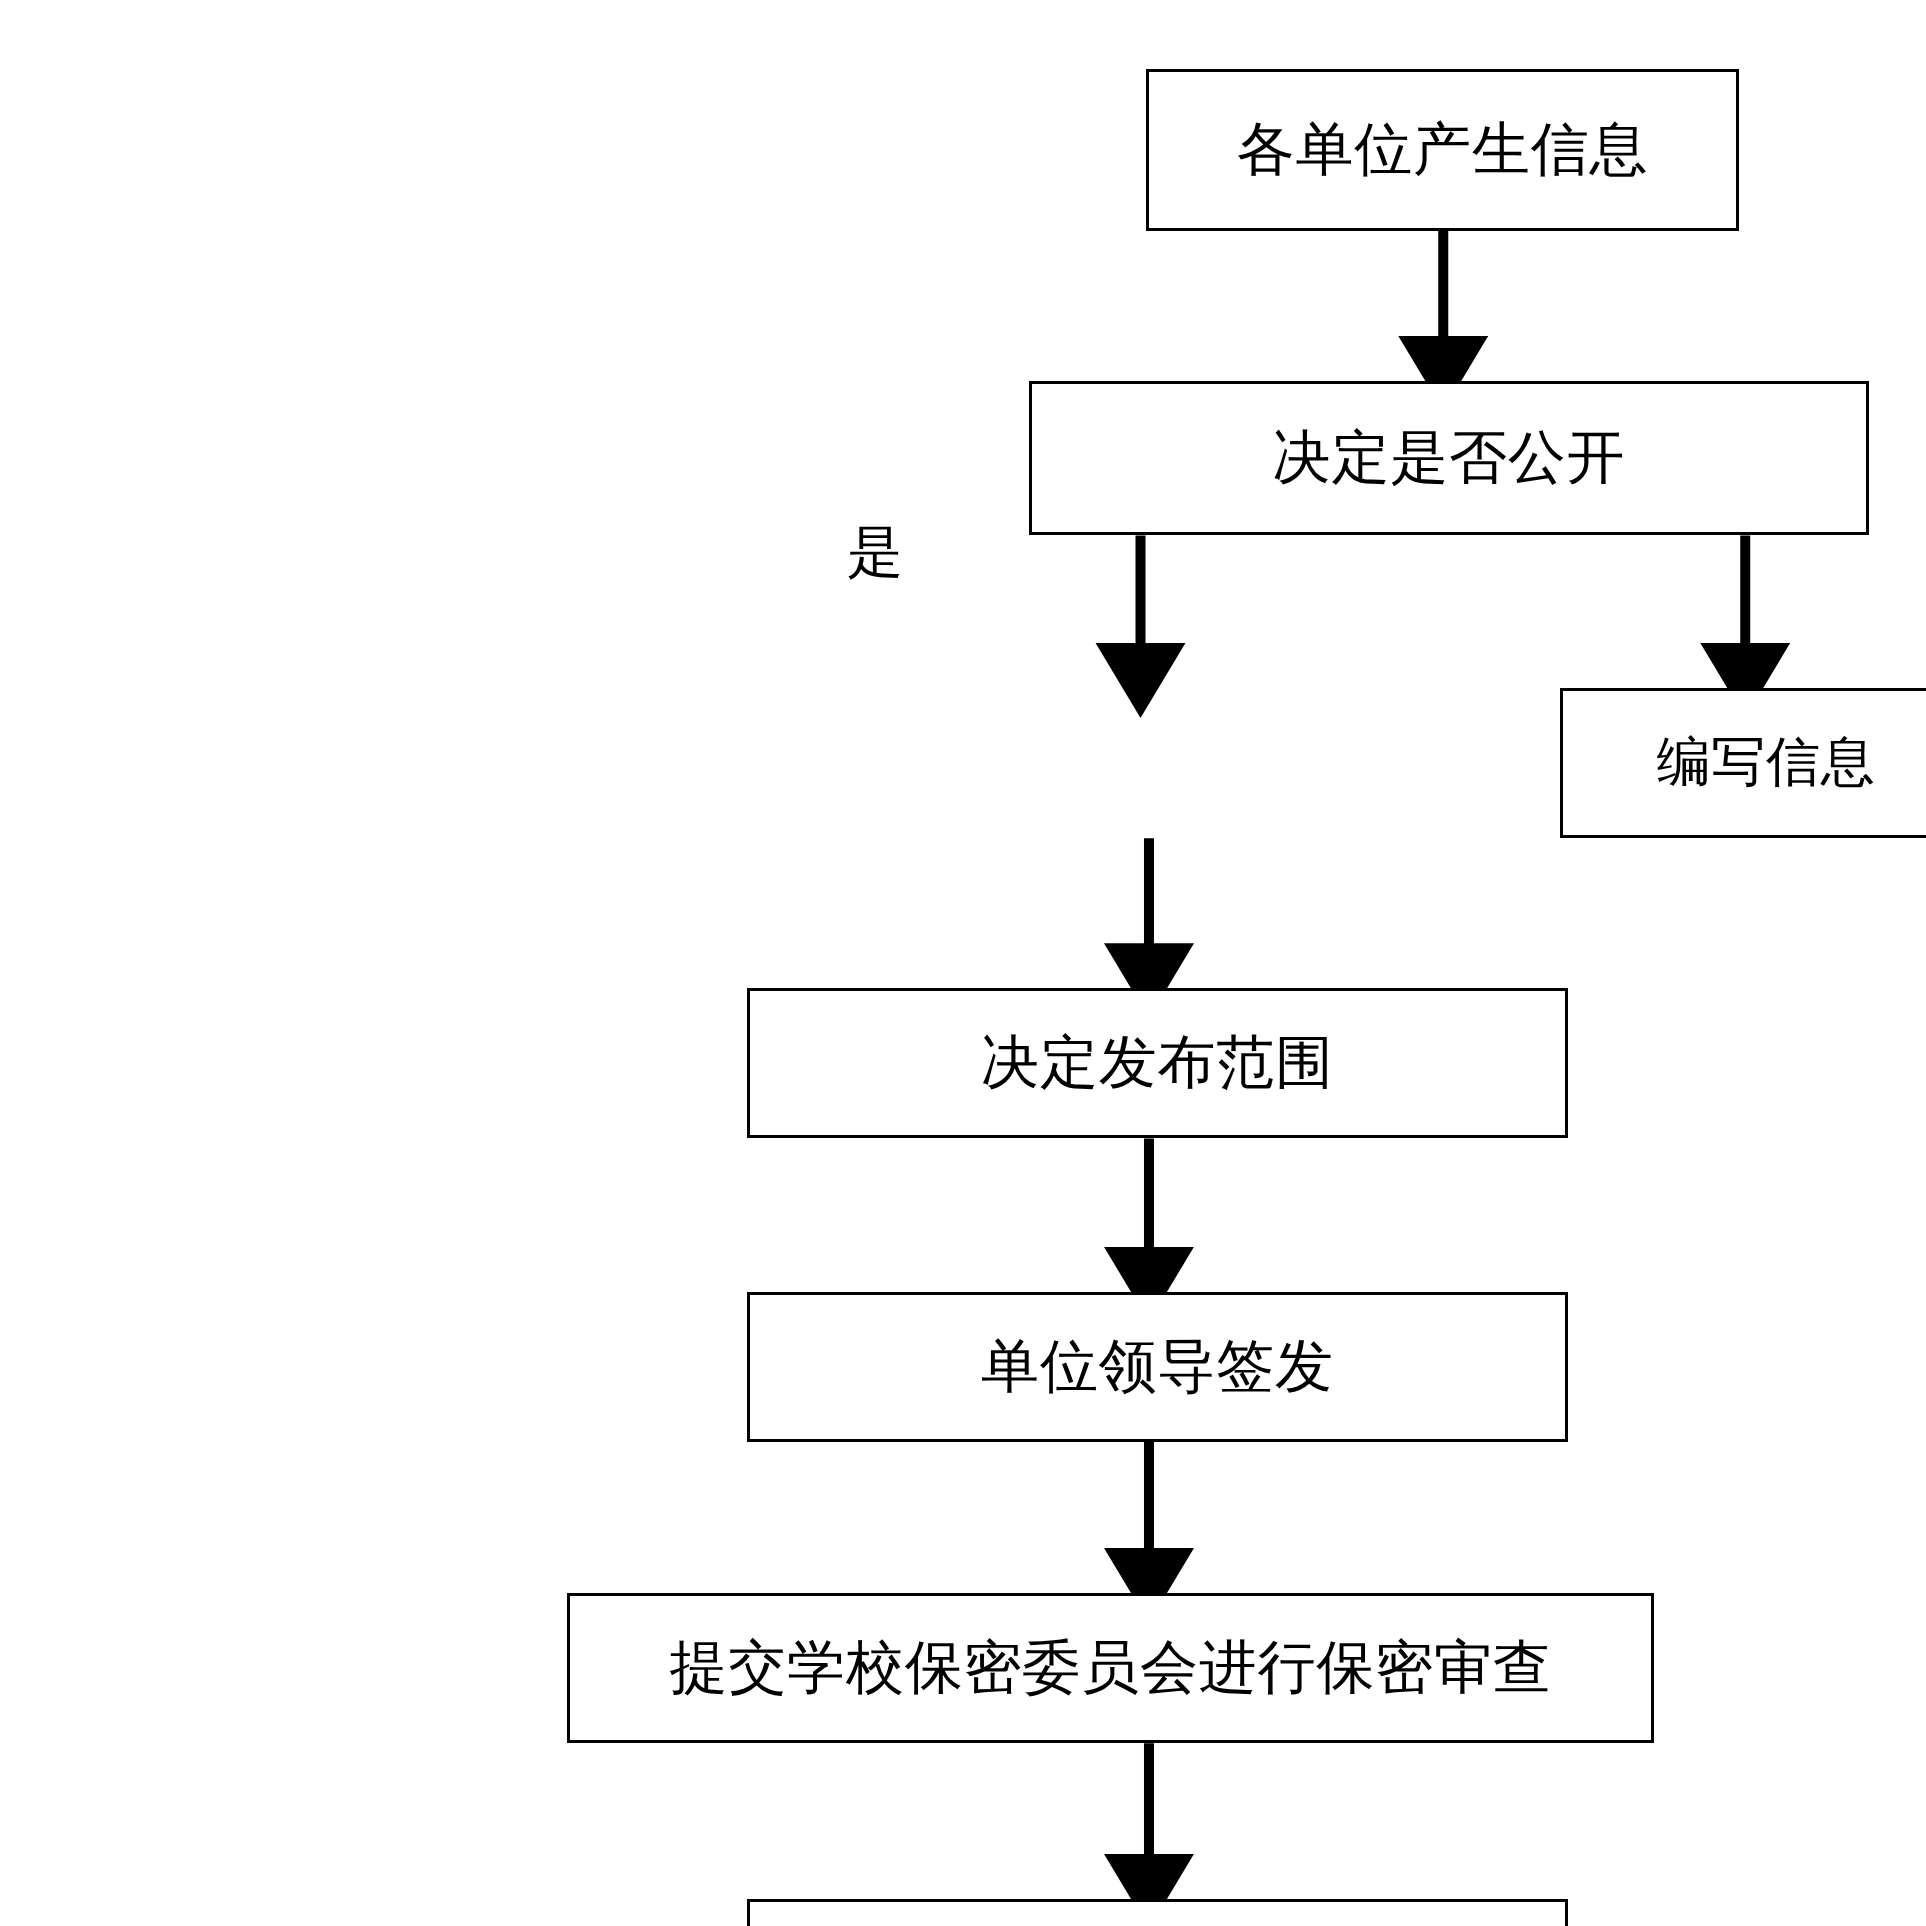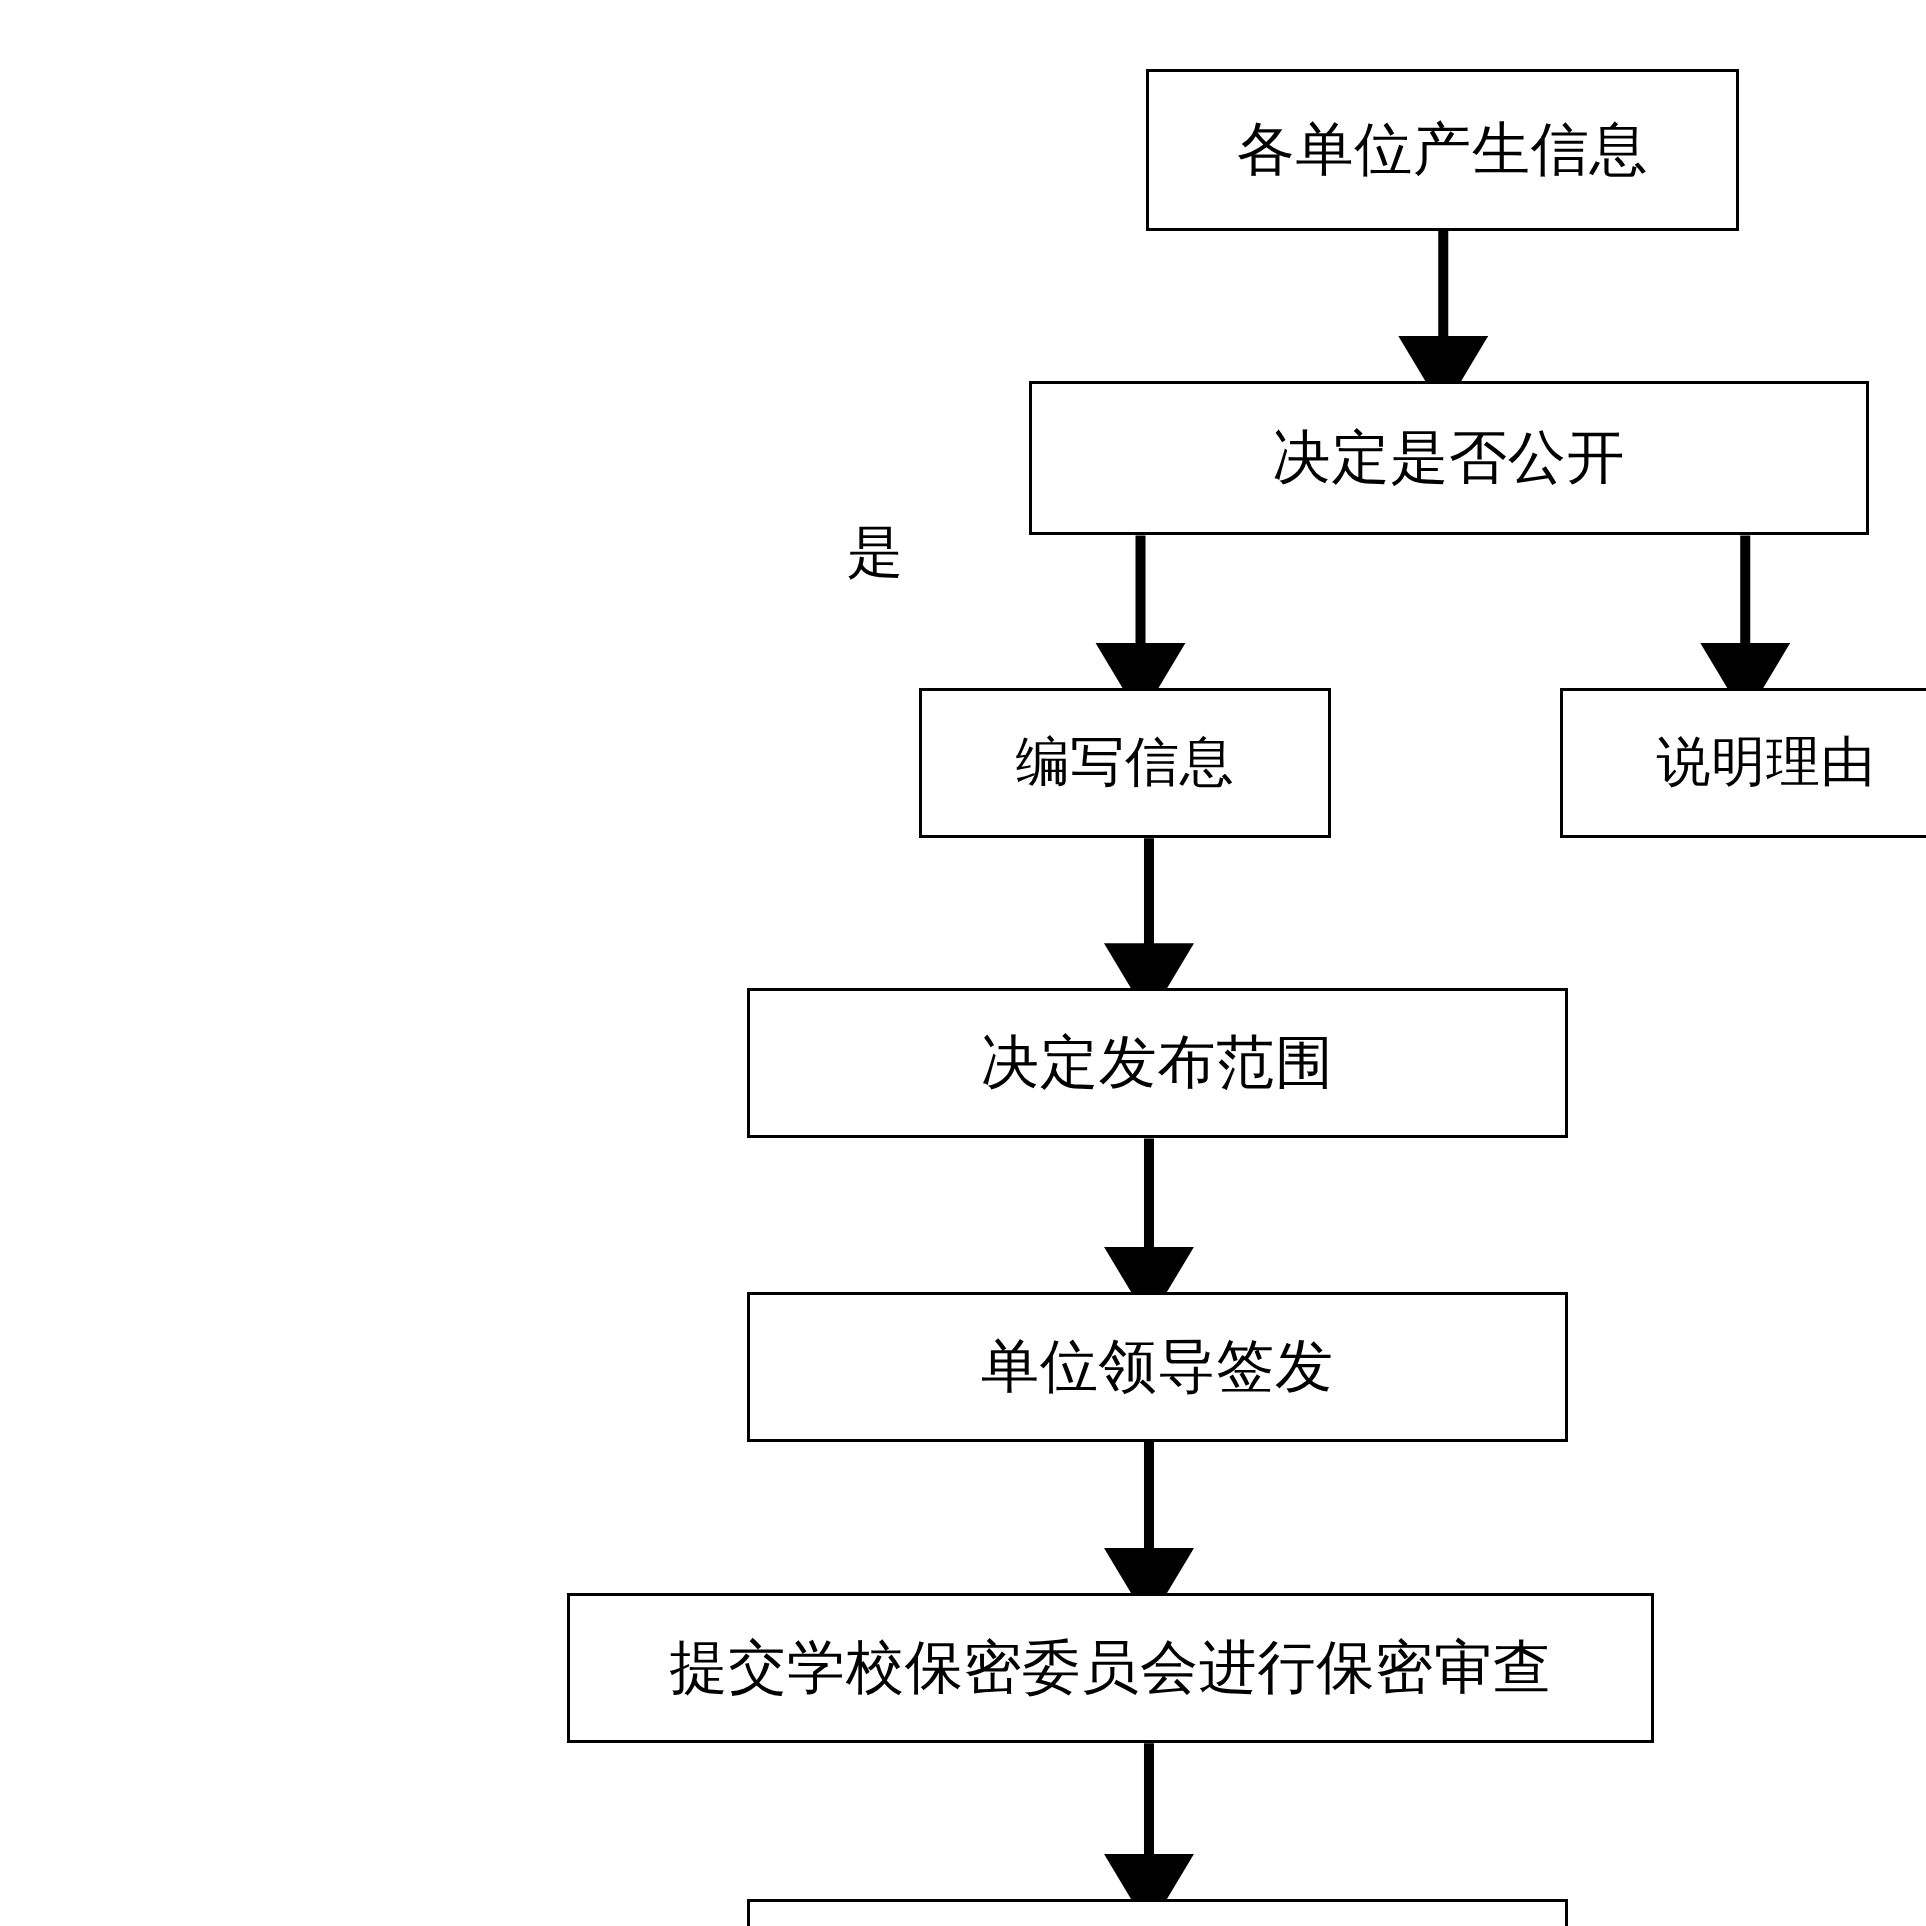--- a/index.html
+++ b/index.html
@@ -74,26 +74,23 @@
   </svg>
 
   <div class="node" style="left:1146px; top:69px; width:593px; height:162px; font-size:58px;">
     <span>各单位产生信息</span>
   </div>
 
   <div class="node" style="left:1029px; top:381px; width:840px; height:154px; font-size:58px;">
     <span>决定是否公开</span>
   </div>
 
-  <div class="node" style="left:919px; top:688px; width:412px; height:150px; font-size:54px;">
-    <span>编写信息</span>
-  </div>
 
   <div class="node" style="left:1560px; top:688px; width:412px; height:150px; font-size:54px;">
-    <span>说明理由</span>
+    <span>编写信息</span>
   </div>
 
   <div class="node" style="left:747px; top:988px; width:821px; height:150px; font-size:58px;">
     <span>决定发布范围</span>
   </div>
 
   <div class="node" style="left:747px; top:1292px; width:821px; height:150px; font-size:58px;">
     <span>单位领导签发</span>
   </div>
 

